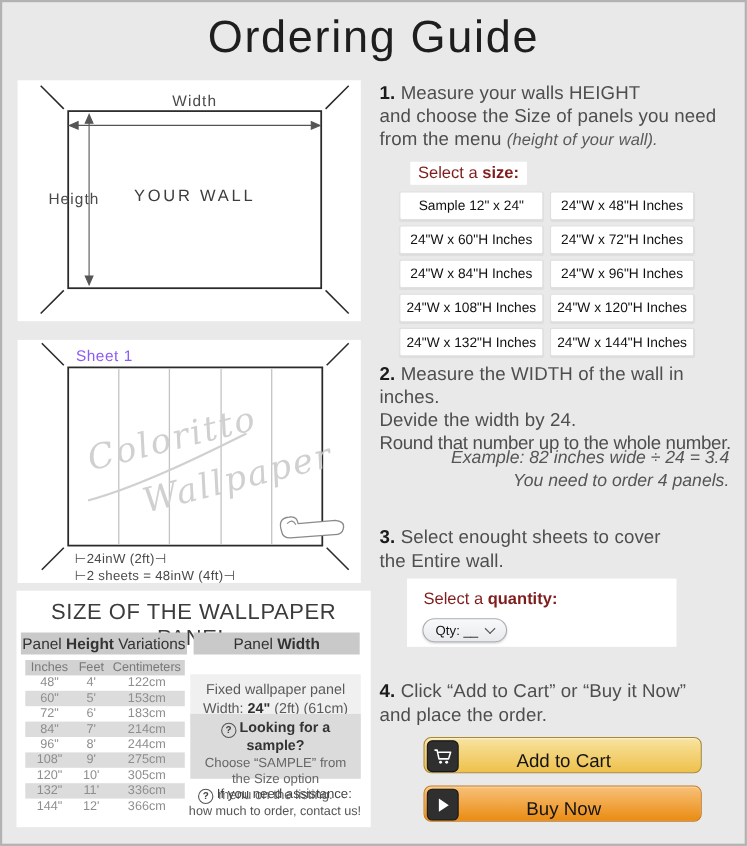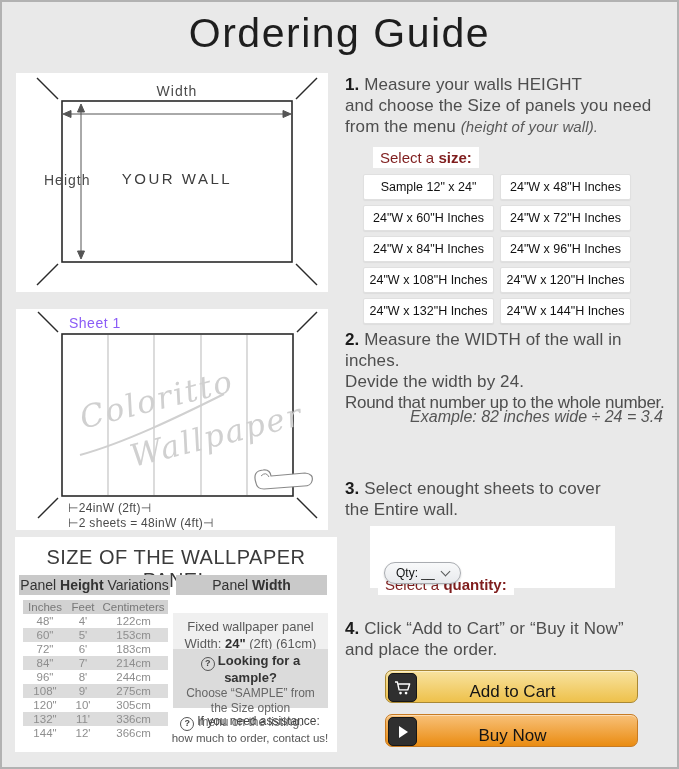--- a/index.html
+++ b/index.html
@@ -23,21 +23,21 @@
   .select-label{position:absolute;background:#fff;padding:2px 7px;font-size:15px;color:#7f1d1d;}
   .select-label b{font-weight:bold;}
   .size-grid{position:absolute;left:361px;top:172px;width:268px;display:grid;
              grid-template-columns:1fr 1fr;gap:5px 6px;}
   .size-btn{background:#fff;border:1px solid #e0e0e0;border-radius:2px;font-size:12.5px;color:#111;
             text-align:center;padding:5px 1px;font-family:"Liberation Sans",sans-serif;
             box-shadow:0 1px 1px rgba(0,0,0,.05);cursor:pointer;}
   .example{position:absolute;left:345px;top:404px;width:316px;text-align:right;font-style:italic;
            font-size:16px;line-height:21px;color:#555;}
   .qty-box{position:absolute;left:368px;top:524px;width:245px;height:62px;background:#fff;}
-  .qty-box .select-label{left:8px;top:8px;margin-top:40px;}
+  .qty-box .select-label{left:8px;top:8px;}
   .qty-pill{position:absolute;left:14px;top:36px;display:inline-flex;align-items:center;gap:7px;
             padding:3px 11px;border:1px solid #a9acb1;border-radius:11px;cursor:pointer;
             background:linear-gradient(#f8f9fa,#e8eaed);font-size:12px;color:#0f1111;
             box-shadow:0 1px 2px rgba(15,17,17,.18);font-family:"Liberation Sans",sans-serif;}
   .caret{width:6px;height:6px;border-right:1.6px solid #565959;border-bottom:1.6px solid #565959;
          transform:rotate(45deg);margin-top:-3px;}
   .cta{position:absolute;left:383px;width:253px;height:33px;border-radius:7px;display:flex;
        align-items:flex-end;cursor:pointer;padding:0;font-family:"Liberation Sans",sans-serif;
        box-shadow:inset 0 1px 0 rgba(255,255,255,.45);}
   #add-to-cart{top:668px;background:linear-gradient(180deg,var(--cart-gold-top),var(--cart-gold-bottom));
@@ -239,20 +239,21 @@
   </div>
 
   <div class="step" style="top:327px;">
     <div><b>2.</b><span> Measure the WIDTH of the wall in inches.</span></div>
     <div>Devide the width by 24.</div>
     <div style="letter-spacing:-0.3px;">Round that number up to the whole number.</div>
   </div>
 
   <div class="example">
     <div>Example: 82 inches wide ÷ 24 = 3.4</div>
+    <div>You need to order 4 panels.</div>
   </div>
 
   <div class="step" style="top:476px;">
     <div><b>3.</b><span> Select enought sheets to cover</span></div>
     <div>the Entire wall.</div>
   </div>
 
   <div class="qty-box">
     <div class="select-label"><span>Select a </span><b>quantity:</b></div>
     <button class="qty-pill">

